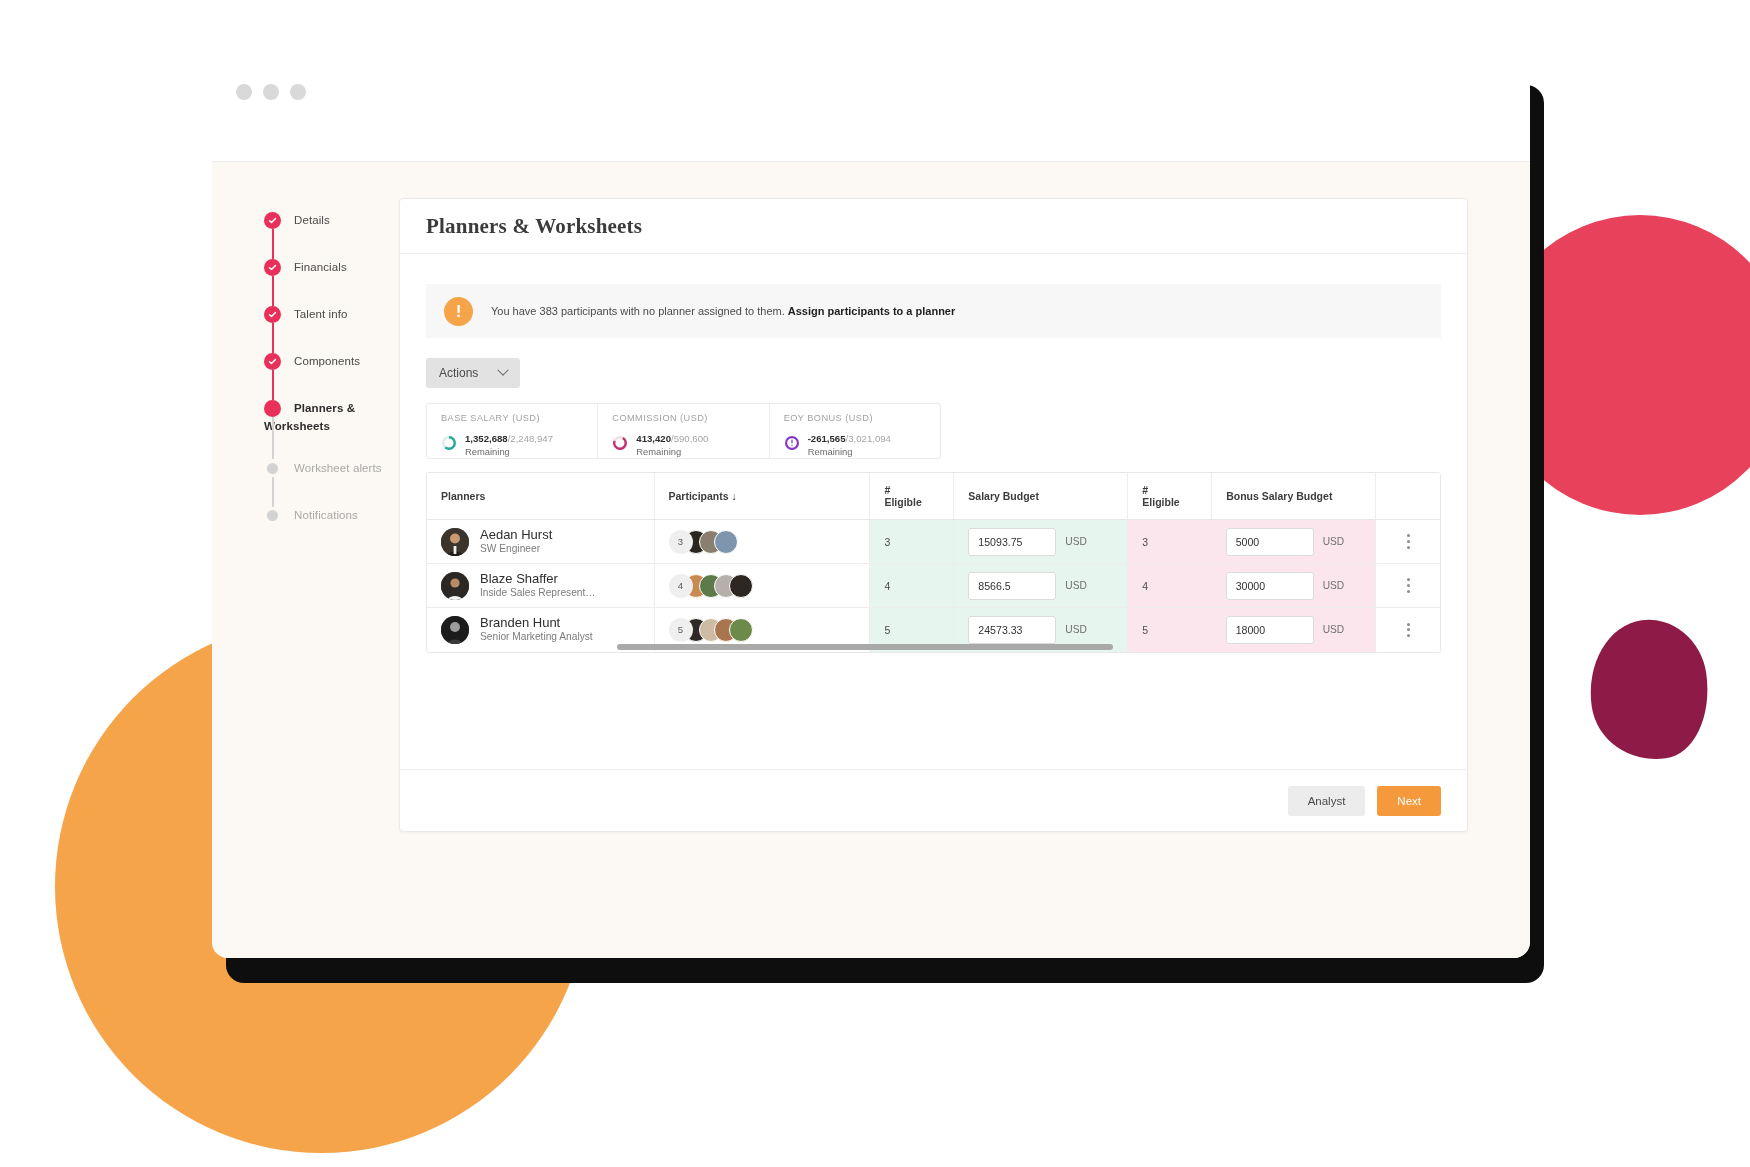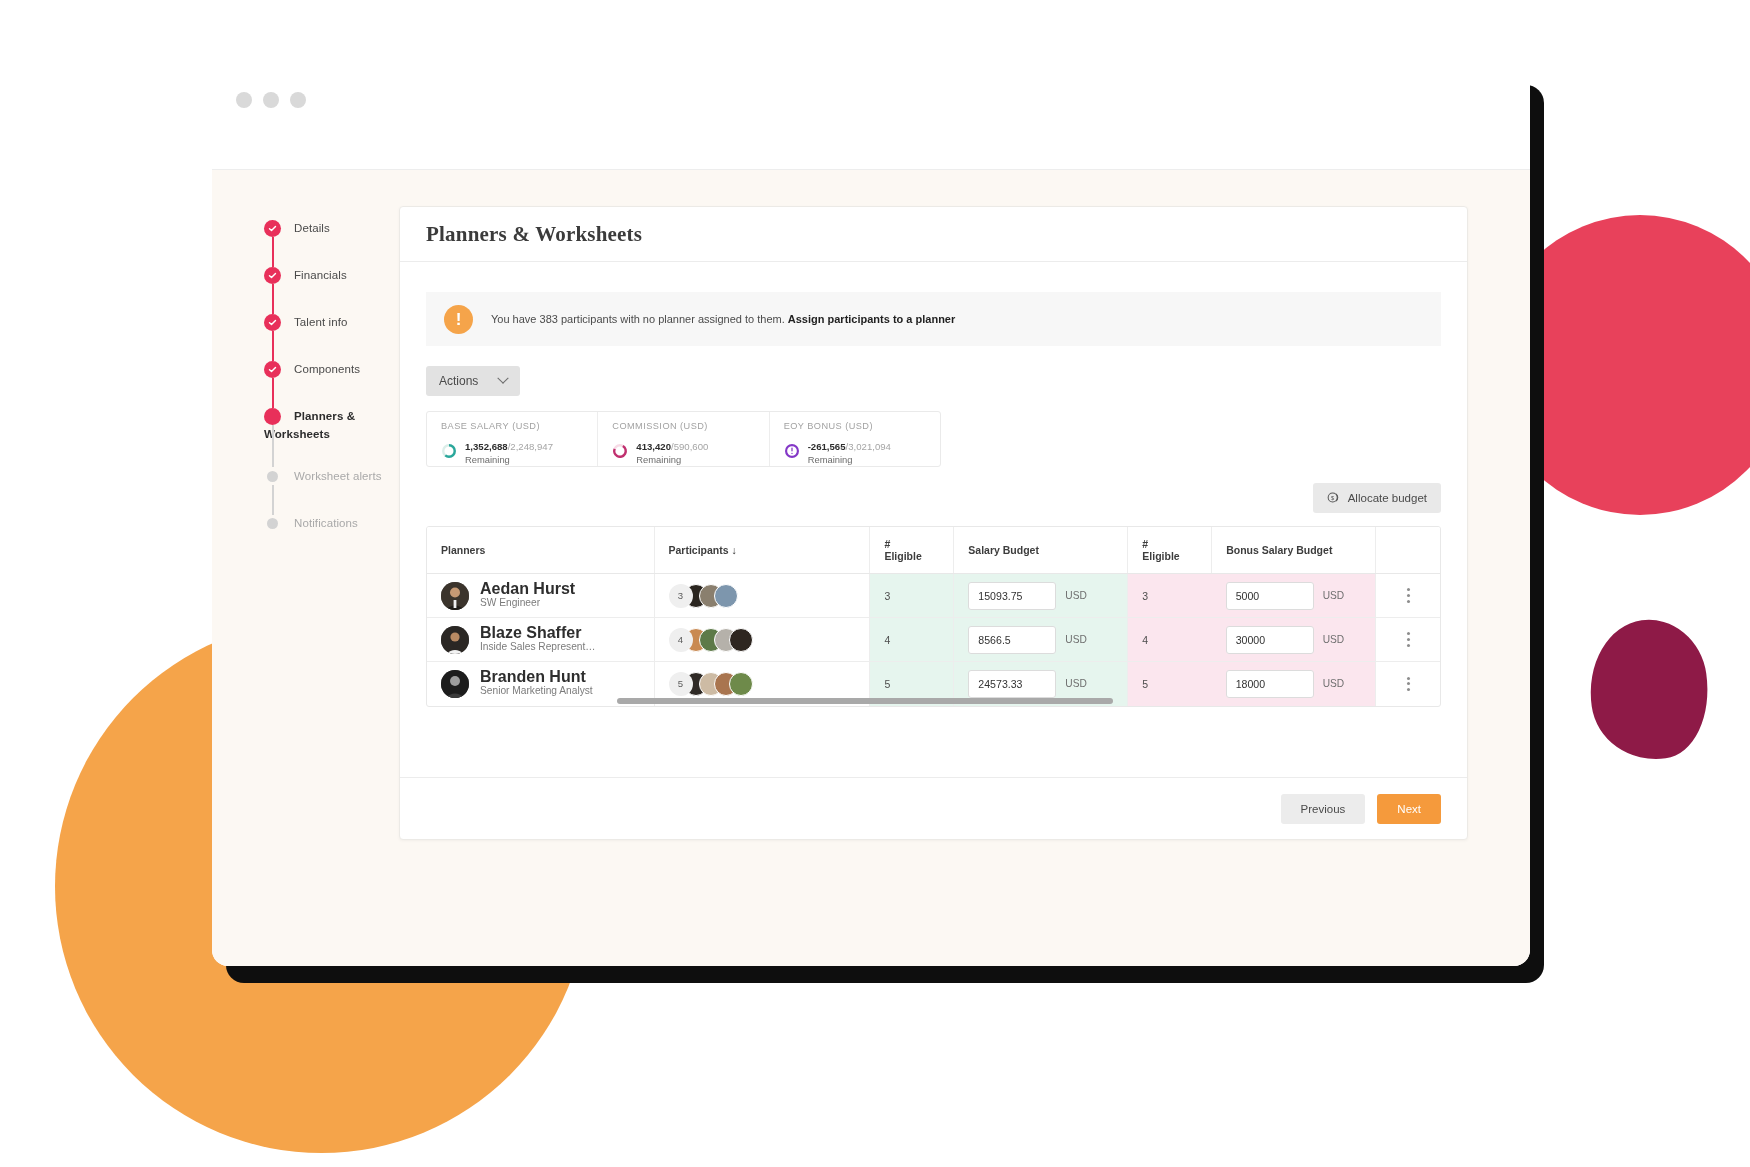--- a/index.html
+++ b/index.html
@@ -35,21 +35,21 @@
   
   #window-shadow {
     position:absolute; z-index:1;
     left:226px; top:85px;
     width:1318px; height:898px;
     background:#0e0e0e;
     border-radius:18px;
   }
   #browser-window {
     position:absolute; z-index:2;
-    left:212px; top:68px;
+    left:212px; top:60px;
     width:1318px; height:898px;
     background:#ffffff;
     border-radius:16px;
     overflow:hidden;
     display:flex; flex-direction:column;
   }
   #titlebar {
     height:64px; flex:0 0 64px;
     background:#ffffff;
     display:flex; align-items:center;
@@ -207,21 +207,21 @@
   .col-elig2 { width:68px; }
   .col-bonus { width:133px; }
   .col-menu { width:52px; }
 
   .planner-cell { display:flex; align-items:center; }
   .avatar {
     width:28px; height:28px; border-radius:50%;
     flex:0 0 28px; margin-right:11px;
     background:#5a5a5a; overflow:hidden; position:relative;
   }
-  .planner-name { font-size:16px; font-weight:bold; color:#2e2e2e; line-height:14px; }
+  .planner-name { font-size:13px; font-weight:normal; color:#2e2e2e; line-height:14px; }
   .planner-role { font-size:10.2px; color:#7b7b7b; line-height:14px; white-space:nowrap; overflow:hidden; text-overflow:ellipsis; max-width:118px; }
 
   .stack { display:flex; align-items:center; }
   .stack-count {
     width:24px; height:24px; border-radius:50%;
     background:#efefef; color:#5b5b5b;
     font-size:9.6px; display:flex; align-items:center; justify-content:center;
     position:relative; z-index:9;
   }
   .stack-av { width:24px; height:24px; border-radius:50%; margin-left:-9px; border:1.5px solid #fff; }
@@ -421,32 +421,20 @@
                 </span>
                 <span>
                   <span class="budget-nums"><span>-261,565</span><span class="den">/<span>3,021,094</span></span></span>
                   <div class="budget-sub">Remaining</div>
                 </span>
               </div>
             </div>
           </div>
 
           
-          <div id="allocate-row">
-            <button id="allocate-btn">
-              <span>
-                <svg width="13" height="13" viewBox="0 0 16 16">
-                  <circle cx="7" cy="8" r="5.6" fill="none" stroke="#555" stroke-width="1.25"></circle>
-                  <path d="M11 3.5 a5.6 5.6 0 0 1 0 9" fill="none" stroke="#555" stroke-width="1.25"></path>
-                  <text x="7" y="10.8" font-size="7" text-anchor="middle" fill="#555" font-family="Liberation Sans, sans-serif">$</text>
-                </svg>
-              </span>
-              <span>Allocate budget</span>
-            </button>
-          </div>
 
           
           <div id="table-wrap">
             <table>
               <colgroup>
                 <col class="col-planner">
                   <col class="col-part">
                   <col class="col-elig">
                 <col class="col-budget">
                   <col class="col-elig2">
@@ -614,20 +602,20 @@
               </tbody>
             </table>
             <div id="hscroll"></div>
           </div>
 
           
 
         </div>
 
         <div id="card-footer">
-          <button class="btn" id="prev-btn">Previous</button>
+          <button class="btn" id="prev-btn">Analyst</button>
           <button class="btn" id="next-btn">Next</button>
         </div>
 
       </section>
     </div>
   </div>
 </div>
 
 </body></html>

